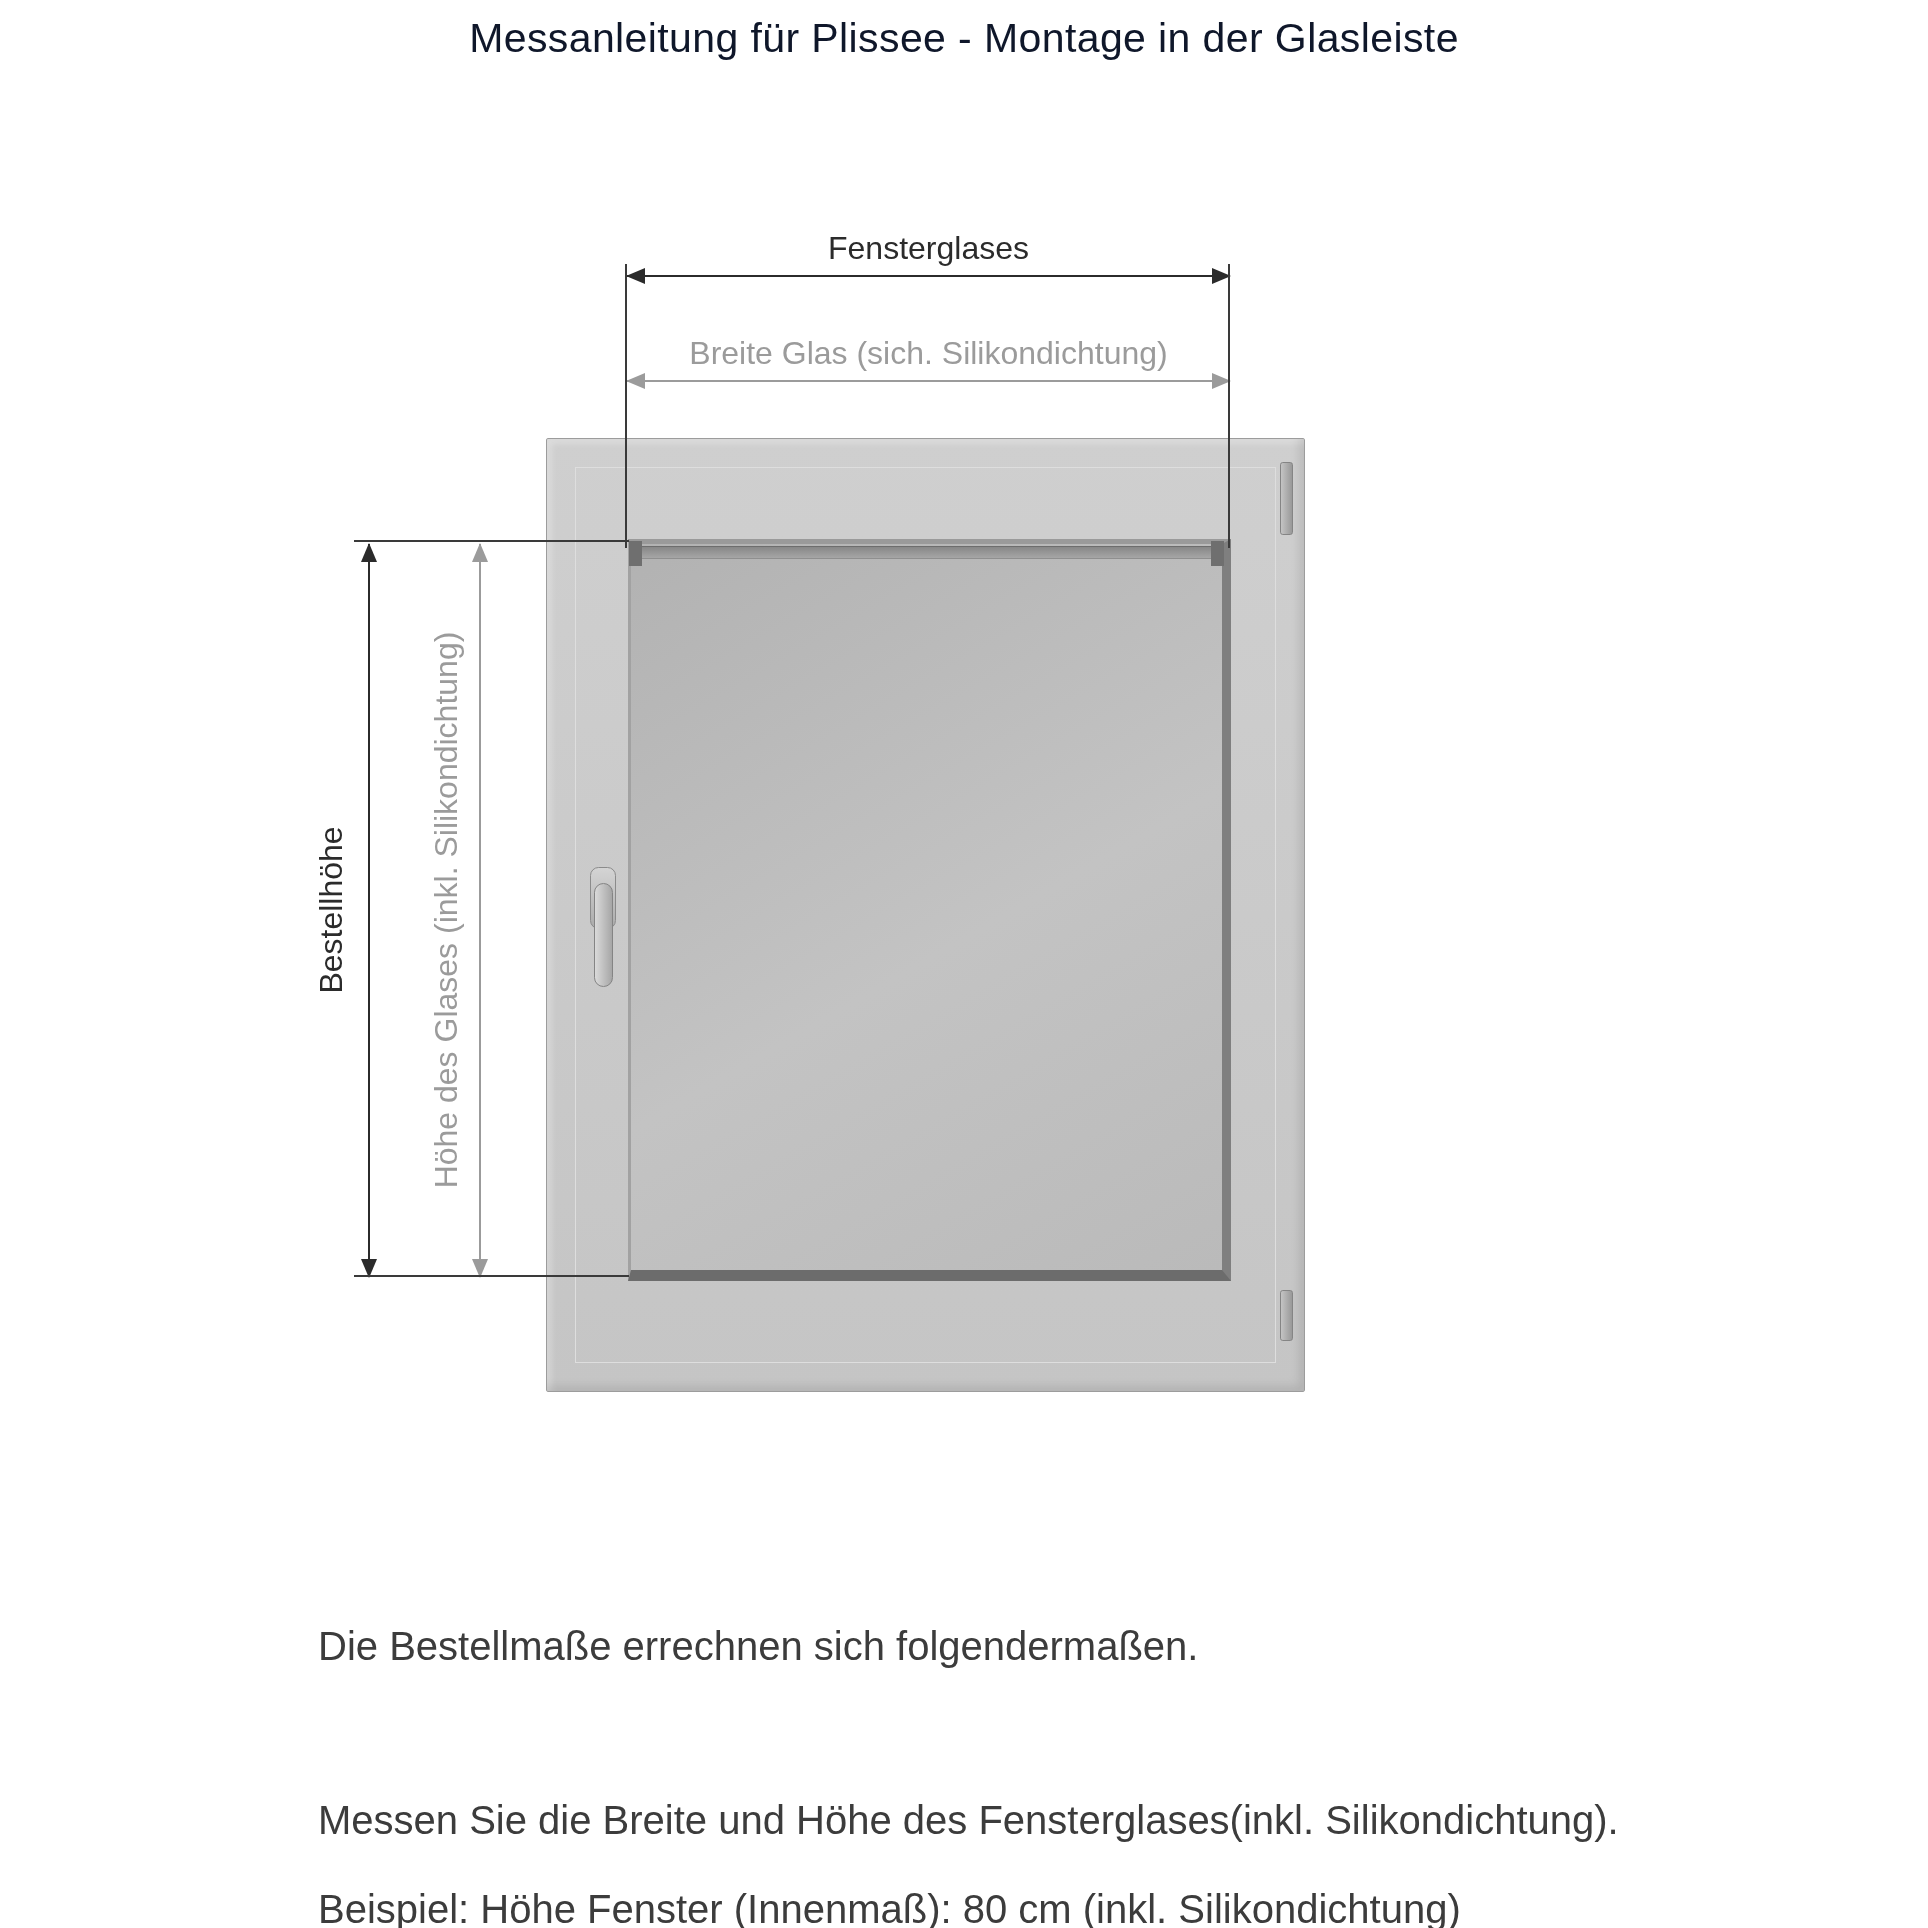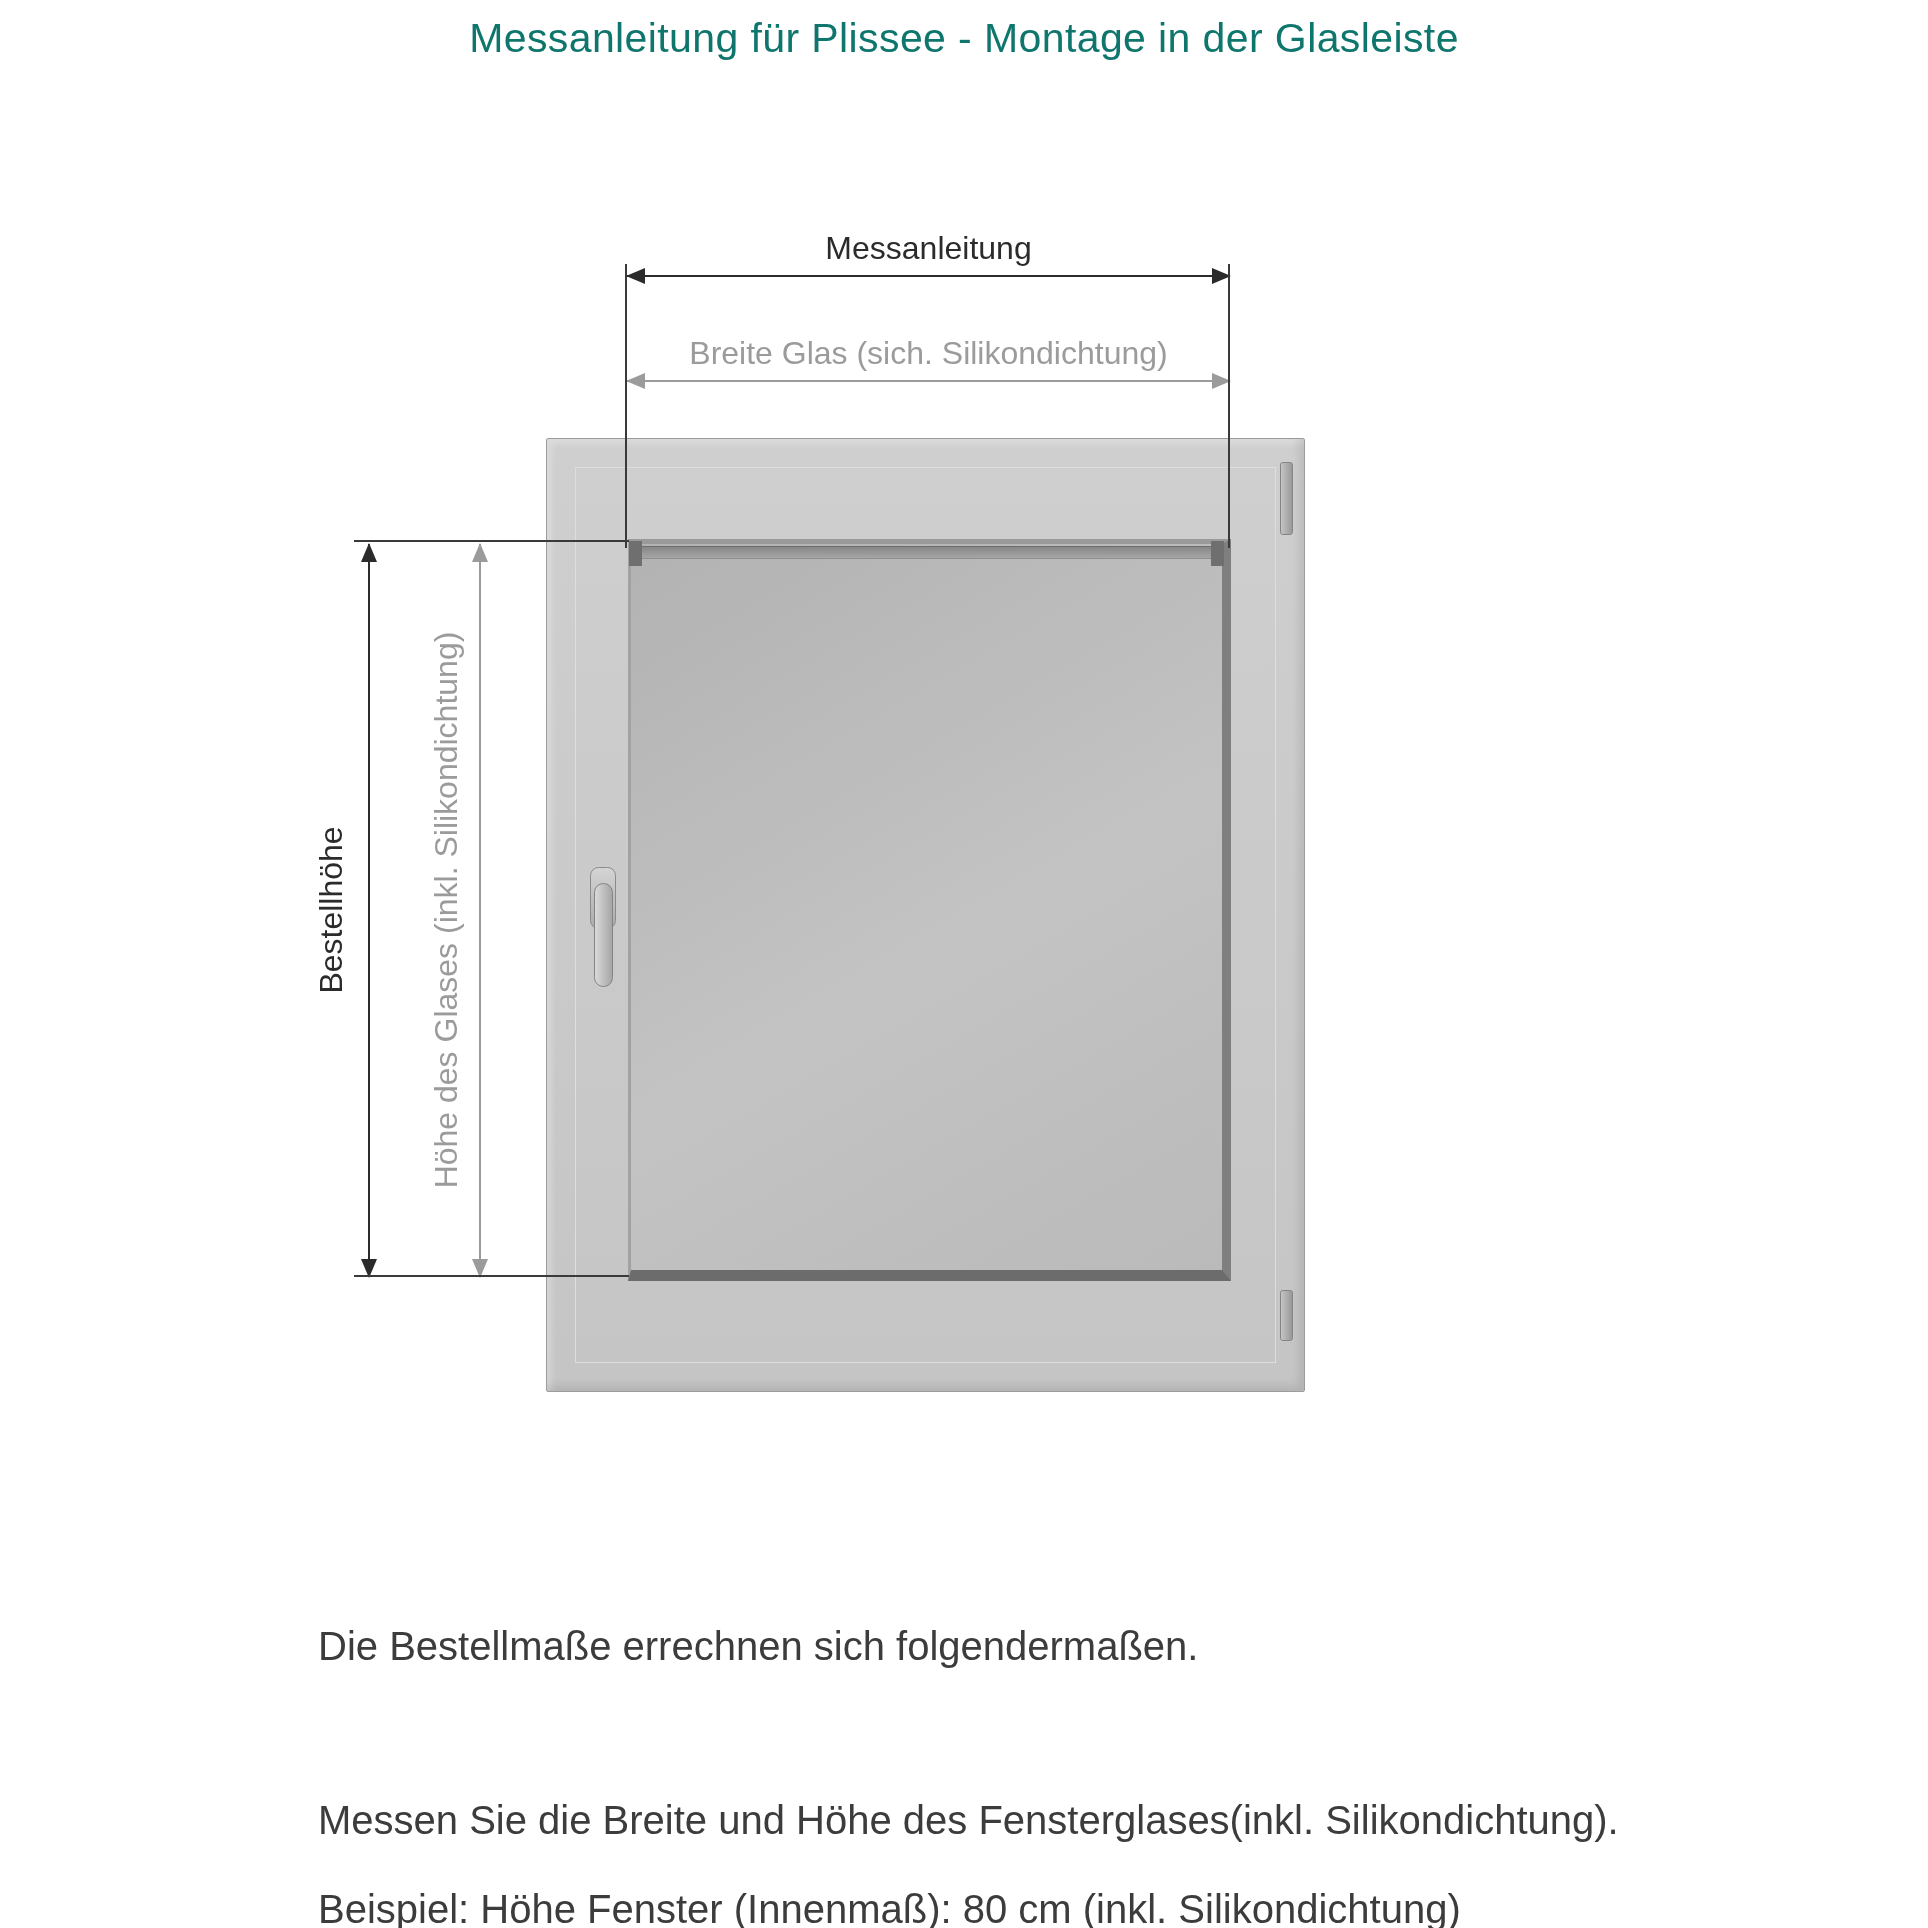--- a/index.html
+++ b/index.html
@@ -2,21 +2,21 @@
 <html style="font-size:15px"><head>
 <meta charset="utf-8">
 <style>
   * { margin:0; padding:0; box-sizing:border-box; }
   html,body { background:#ffffff; }
   body { font-family:"Liberation Sans", sans-serif; color:#333; }
   .canvas { position:relative; width:1928px; height:1928px; background:#ffffff; overflow:hidden; }
 
   .title {
     position:absolute; top:15px; left:0; width:100%;
-    text-align:center; font-size:41px; color:#0f766e; letter-spacing:0.4px;
+    text-align:center; font-size:41px; color:#0f172a; letter-spacing:0.4px;
   }
 
   
   .window-outer {
     position:absolute; left:546px; top:438px; width:759px; height:954px;
     background:linear-gradient(180deg,#cfcfcf,#c5c5c5);
     border:1.9px solid #9c9c9c; border-radius:1.9px;
     box-shadow: inset -4.7px -4.7px 9.4px rgba(0,0,0,0.10), inset 3.8px 3.8px 7.5px rgba(255,255,255,0.35);
   }
   .window-seam {
@@ -118,21 +118,21 @@
       <div class="top-profile"></div>
       <div class="cap left"></div>
       <div class="cap right"></div>
     </div>
     <div class="handle-plate"></div>
     <div class="handle-lever"></div>
     <div class="hinge top"></div>
     <div class="hinge bottom"></div>
   </div>
 
-  <div class="dim-label-h black" style="top:230px">Messanleitung</div>
+  <div class="dim-label-h black" style="top:230px">Fensterglases</div>
   <div class="dim h black" style="left:627px; top:275px; width:603px"></div>
 
   <div class="dim-label-h gray" style="top:335px">Breite Glas (sich. Silikondichtung)</div>
   <div class="dim h gray" style="left:627px; top:380px; width:603px"></div>
 
   <div class="ext" style="left:625px; top:264px; width:1.9px; height:284px"></div>
   <div class="ext" style="left:1228px; top:264px; width:1.9px; height:284px"></div>
 
   <div class="vlabel black" style="left:331px; top:910px">Bestellhöhe</div>
   <div class="dim v black" style="left:368px; top:544px; height:733px"></div>

